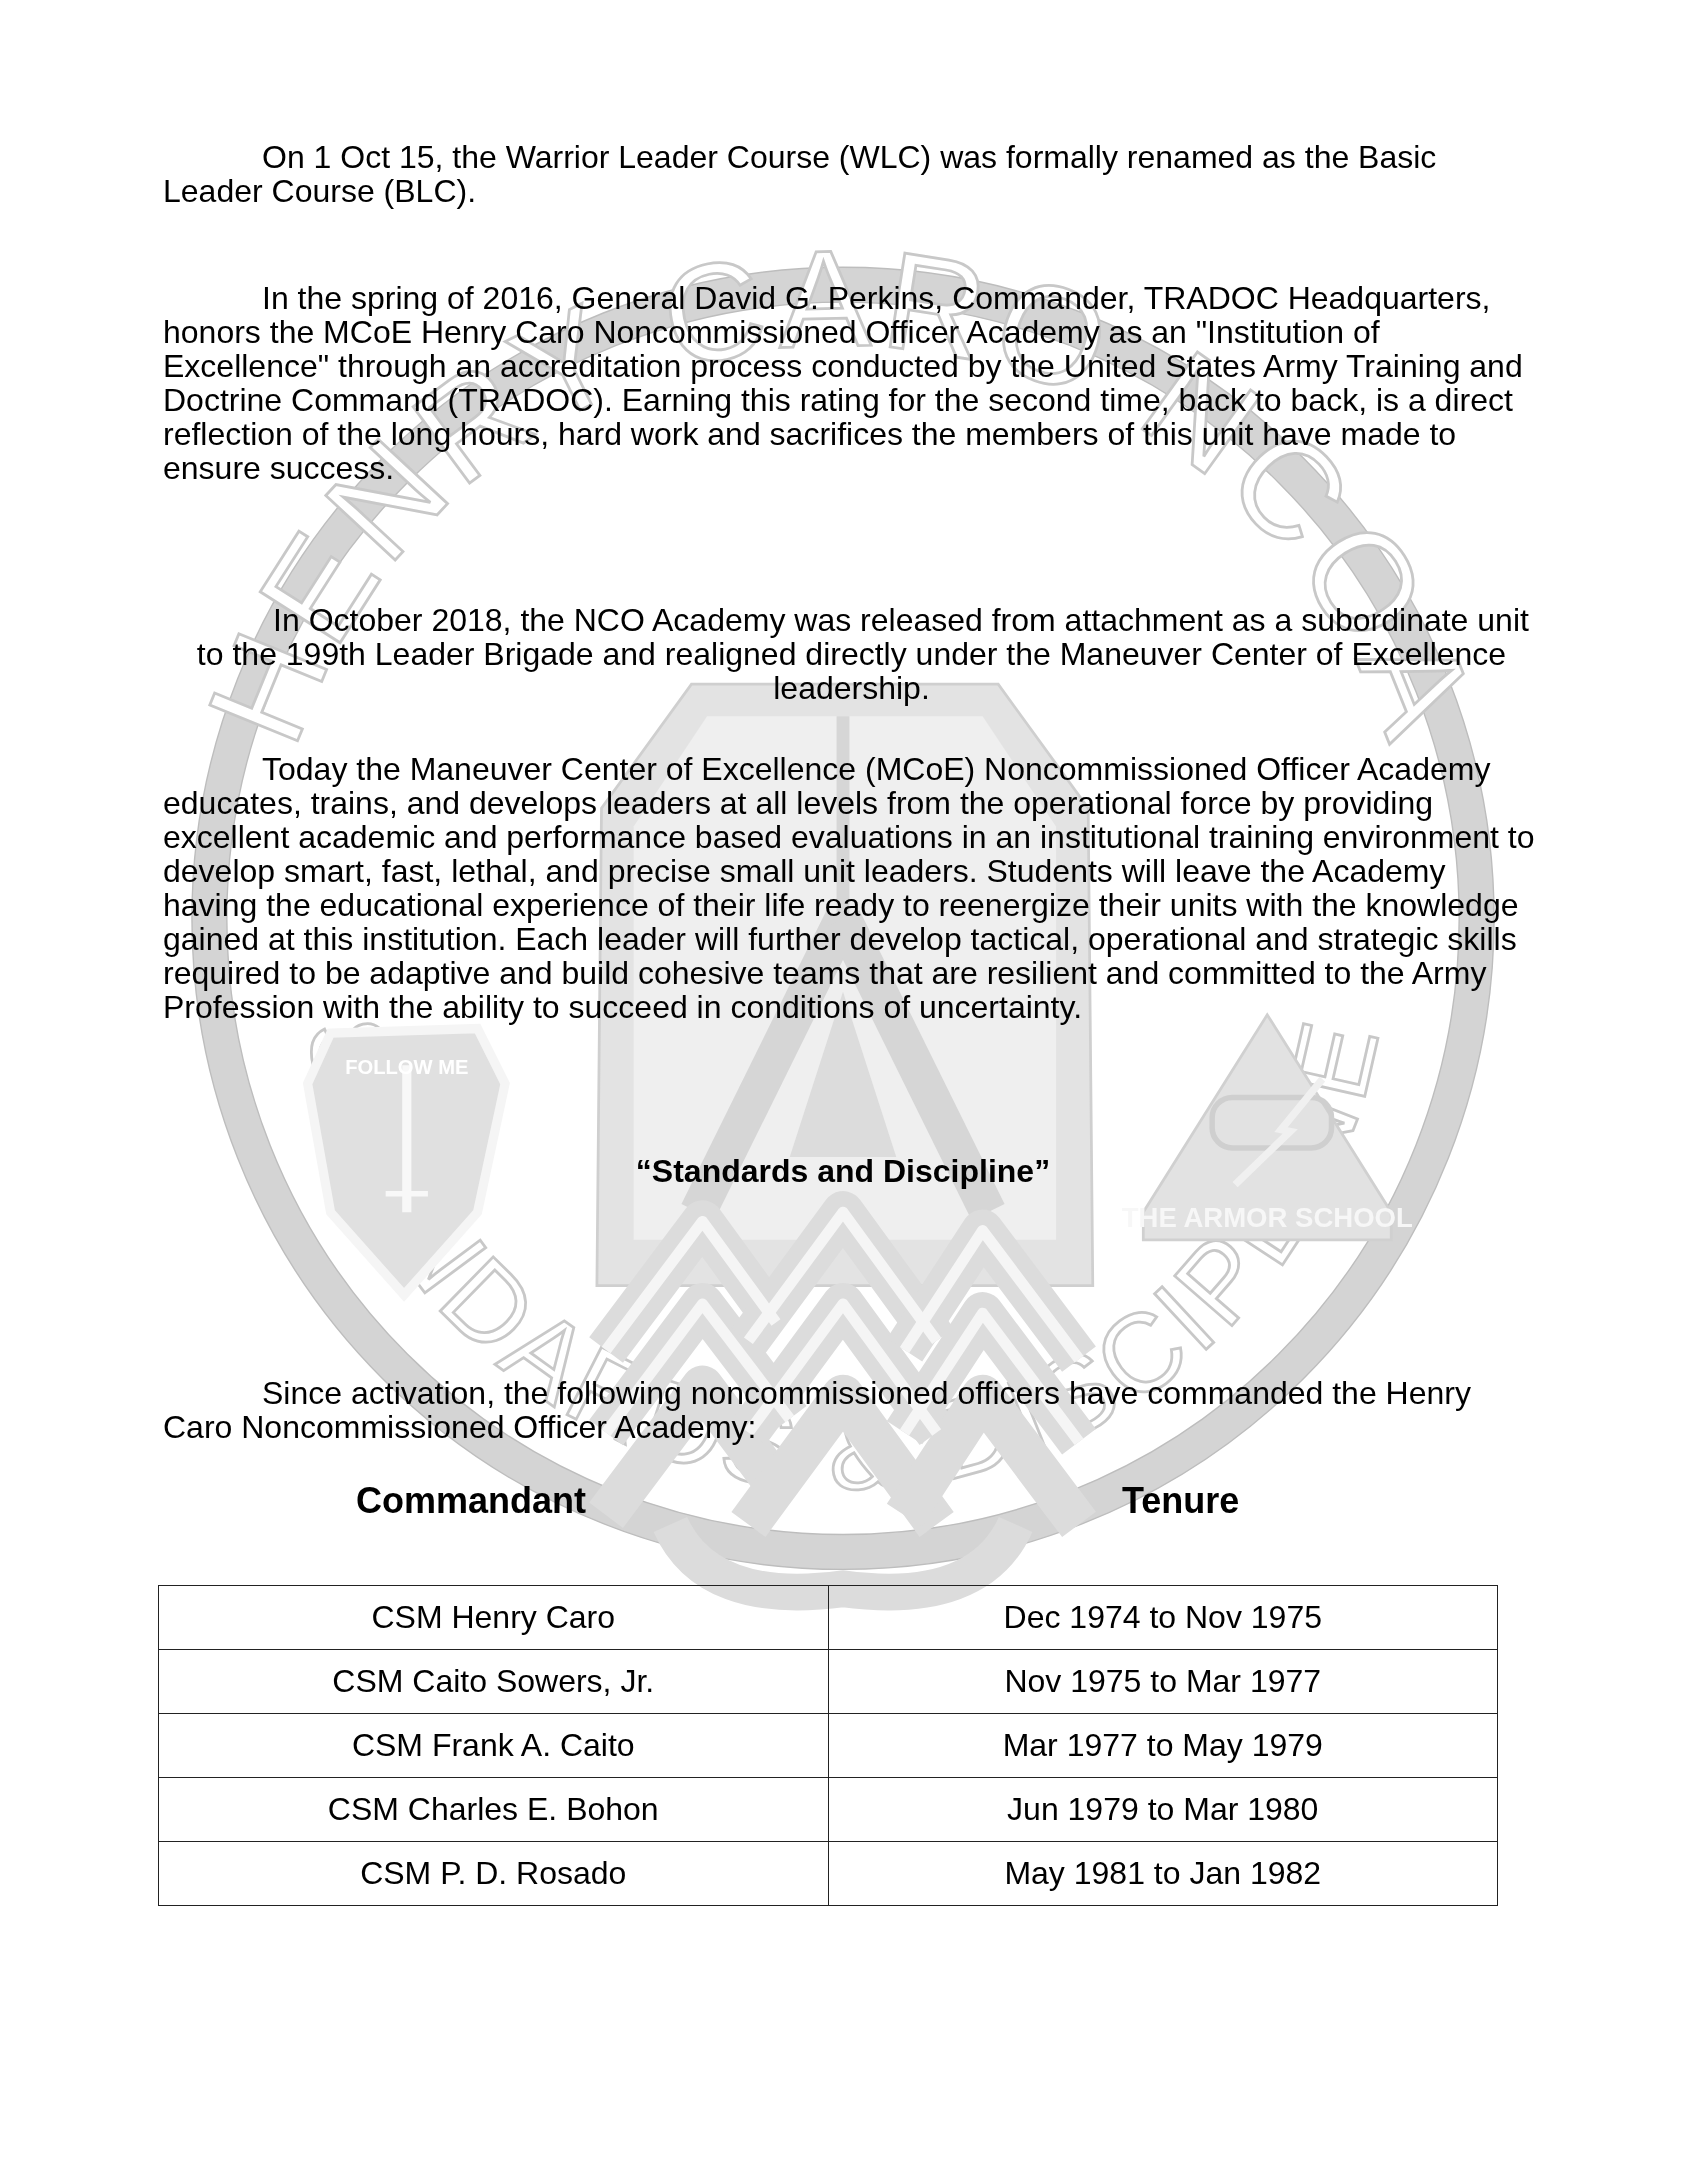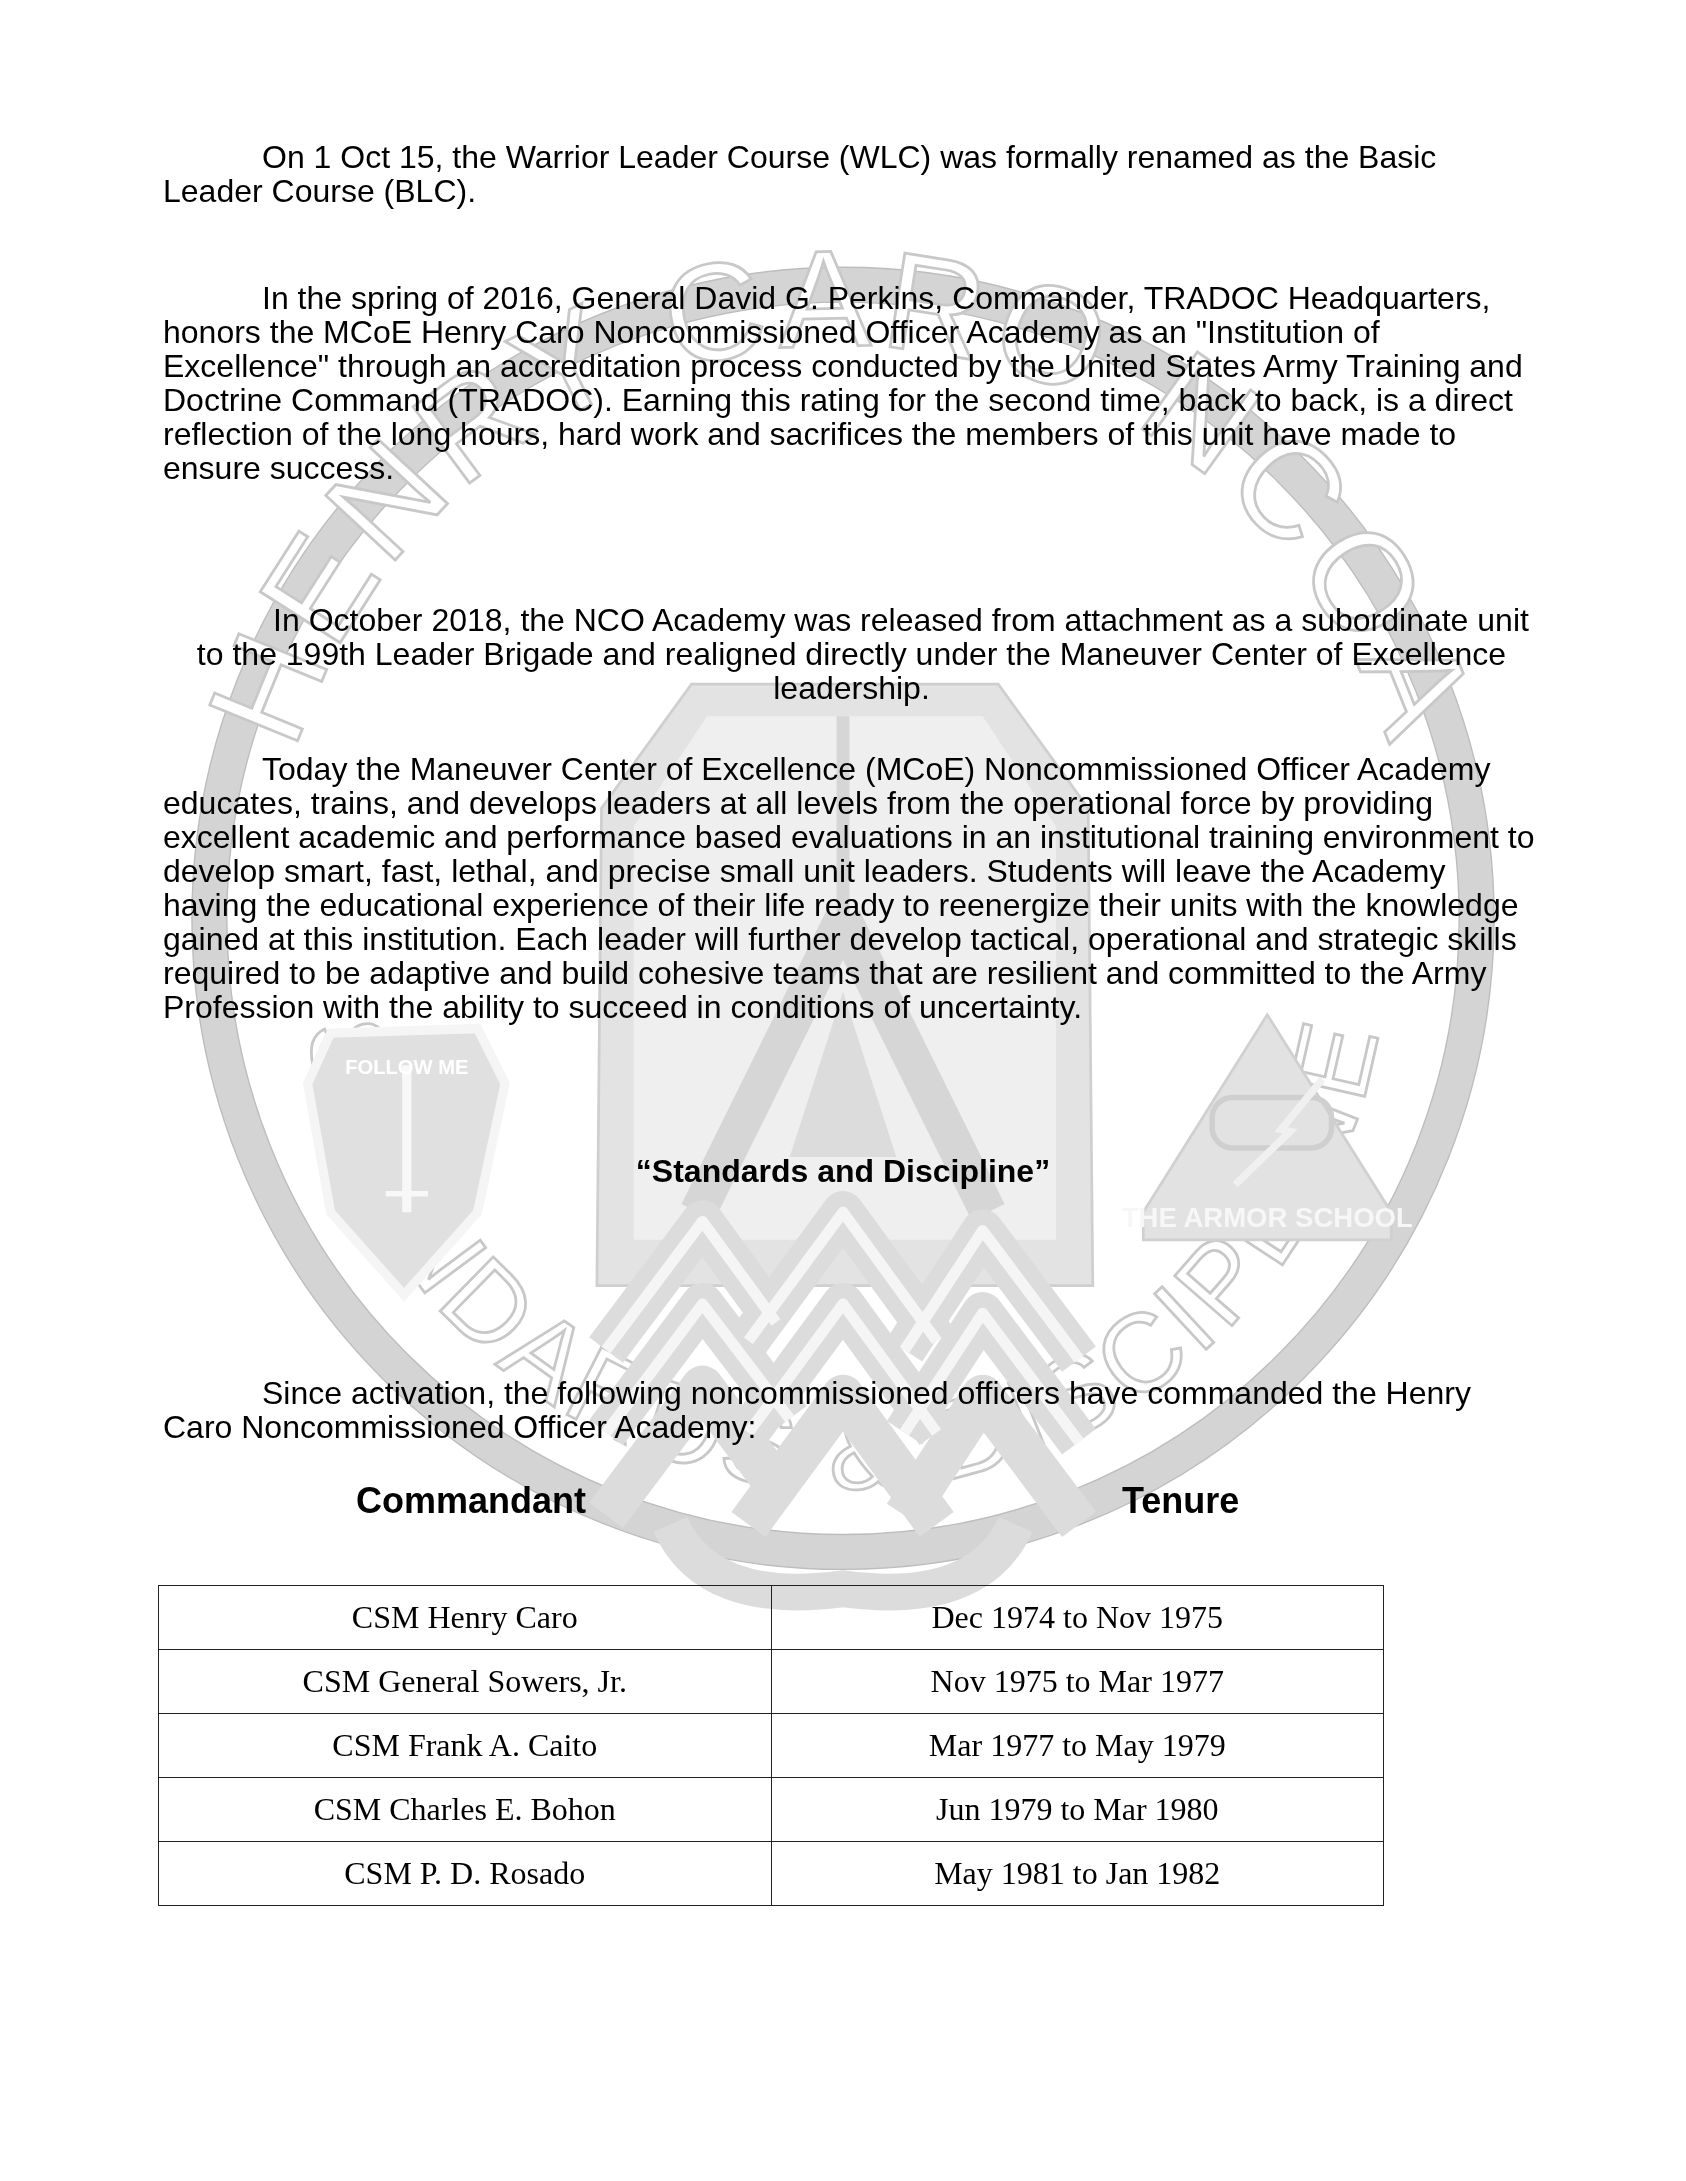--- a/index.html
+++ b/index.html
@@ -11,21 +11,21 @@
   .para .indent { display:inline-block; width:99px; }
   #p1 { top:136px; }
   #p2 { top:277px; }
   #p3 { top:599px;text-align:center; }
   #p4 { top:748px; }
   #p5 { top:1372px; }
   .motto { position:absolute; top:1153px; left:0; width:1686px; text-align:center; font-weight:bold; font-size:32px; }
   .col-head { position:absolute; top:1480px; font-weight:bold; font-size:36px; }
   #col-head-1 { left:356px; }
   #col-head-2 { left:1122px; }
-  table.cmd { position:absolute; left:158px; top:1585px; width:1226px; border-collapse:collapse;font-family:Liberation Serif, serif; }
+  table.cmd { position:absolute; left:158px; top:1585px; width:1340px; border-collapse:collapse; }
   table.cmd td { border:1.8px solid #222; height:63px; text-align:center; font-size:32px; padding:0; width:50%; }
 </style>
 </head>
 <body>
 
 <svg id="watermark" viewBox="0 0 1836 2376" xmlns="http://www.w3.org/2000/svg">
   <defs>
     <path id="ringTop" d="M 295 1000 A 623 623 0 0 1 1541 1000"></path>
     <path id="ringBottom" d="M 330 1080 A 590 590 0 0 0 1506 1080"></path>
   </defs>
@@ -103,21 +103,21 @@
   <div class="col-head" id="col-head-1">Commandant</div>
   <div class="col-head" id="col-head-2">Tenure</div>
 
   <table class="cmd">
     <tbody>
       <tr>
         <td>CSM Henry Caro</td>
         <td>Dec 1974 to Nov 1975</td>
       </tr>
       <tr>
-        <td>CSM General Sowers, Jr.</td>
+        <td>CSM Caito Sowers, Jr.</td>
         <td>Nov 1975 to Mar 1977</td>
       </tr>
       <tr>
         <td>CSM Frank A. Caito</td>
         <td>Mar 1977 to May 1979</td>
       </tr>
       <tr>
         <td>CSM Charles E. Bohon</td>
         <td>Jun 1979 to Mar 1980</td>
       </tr>

